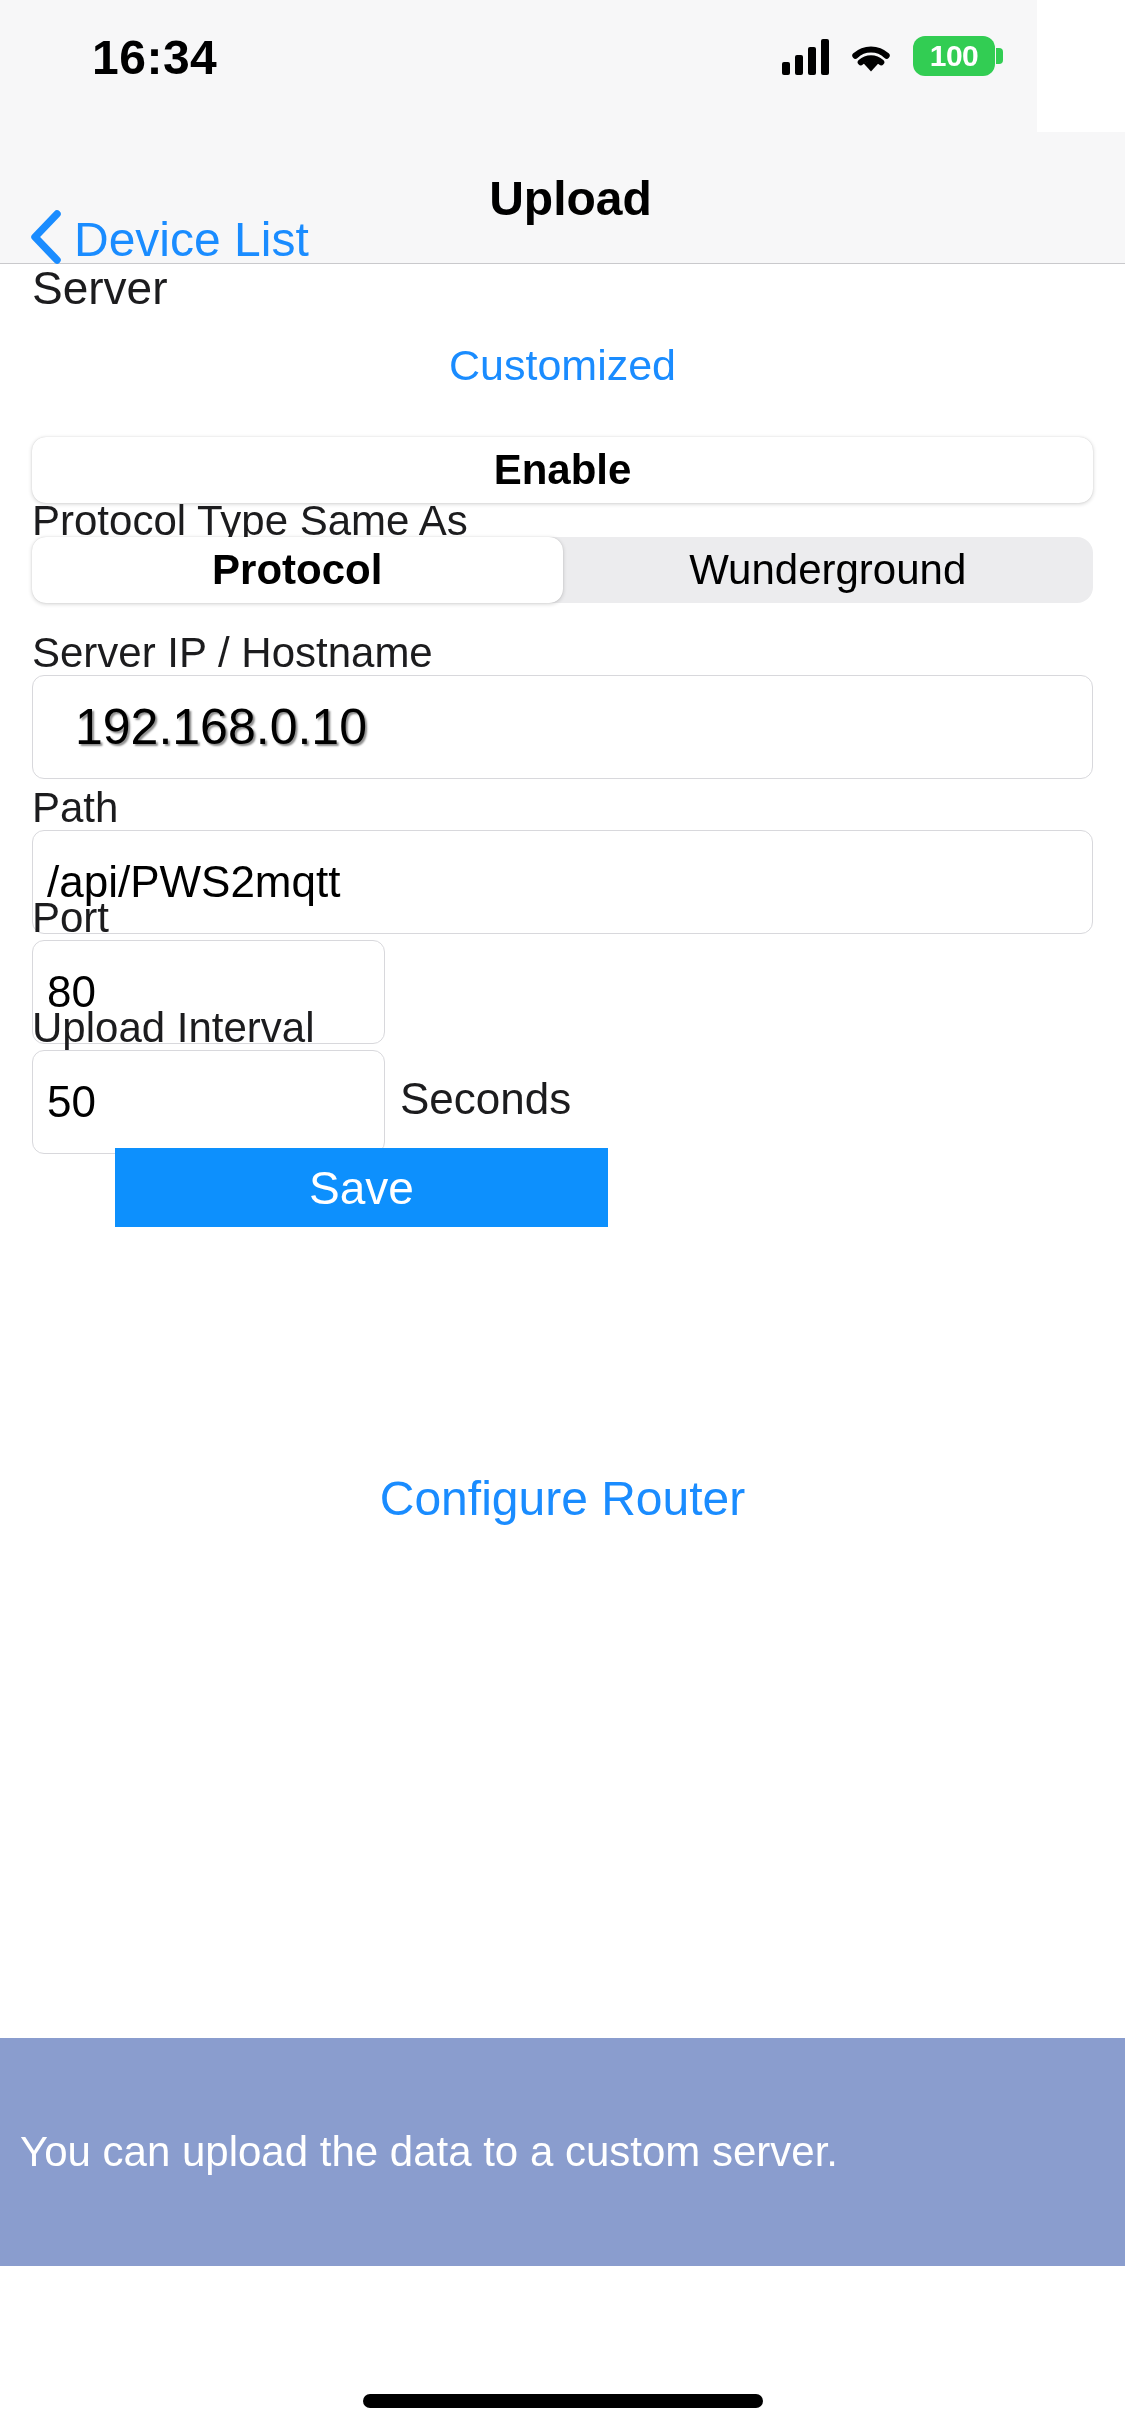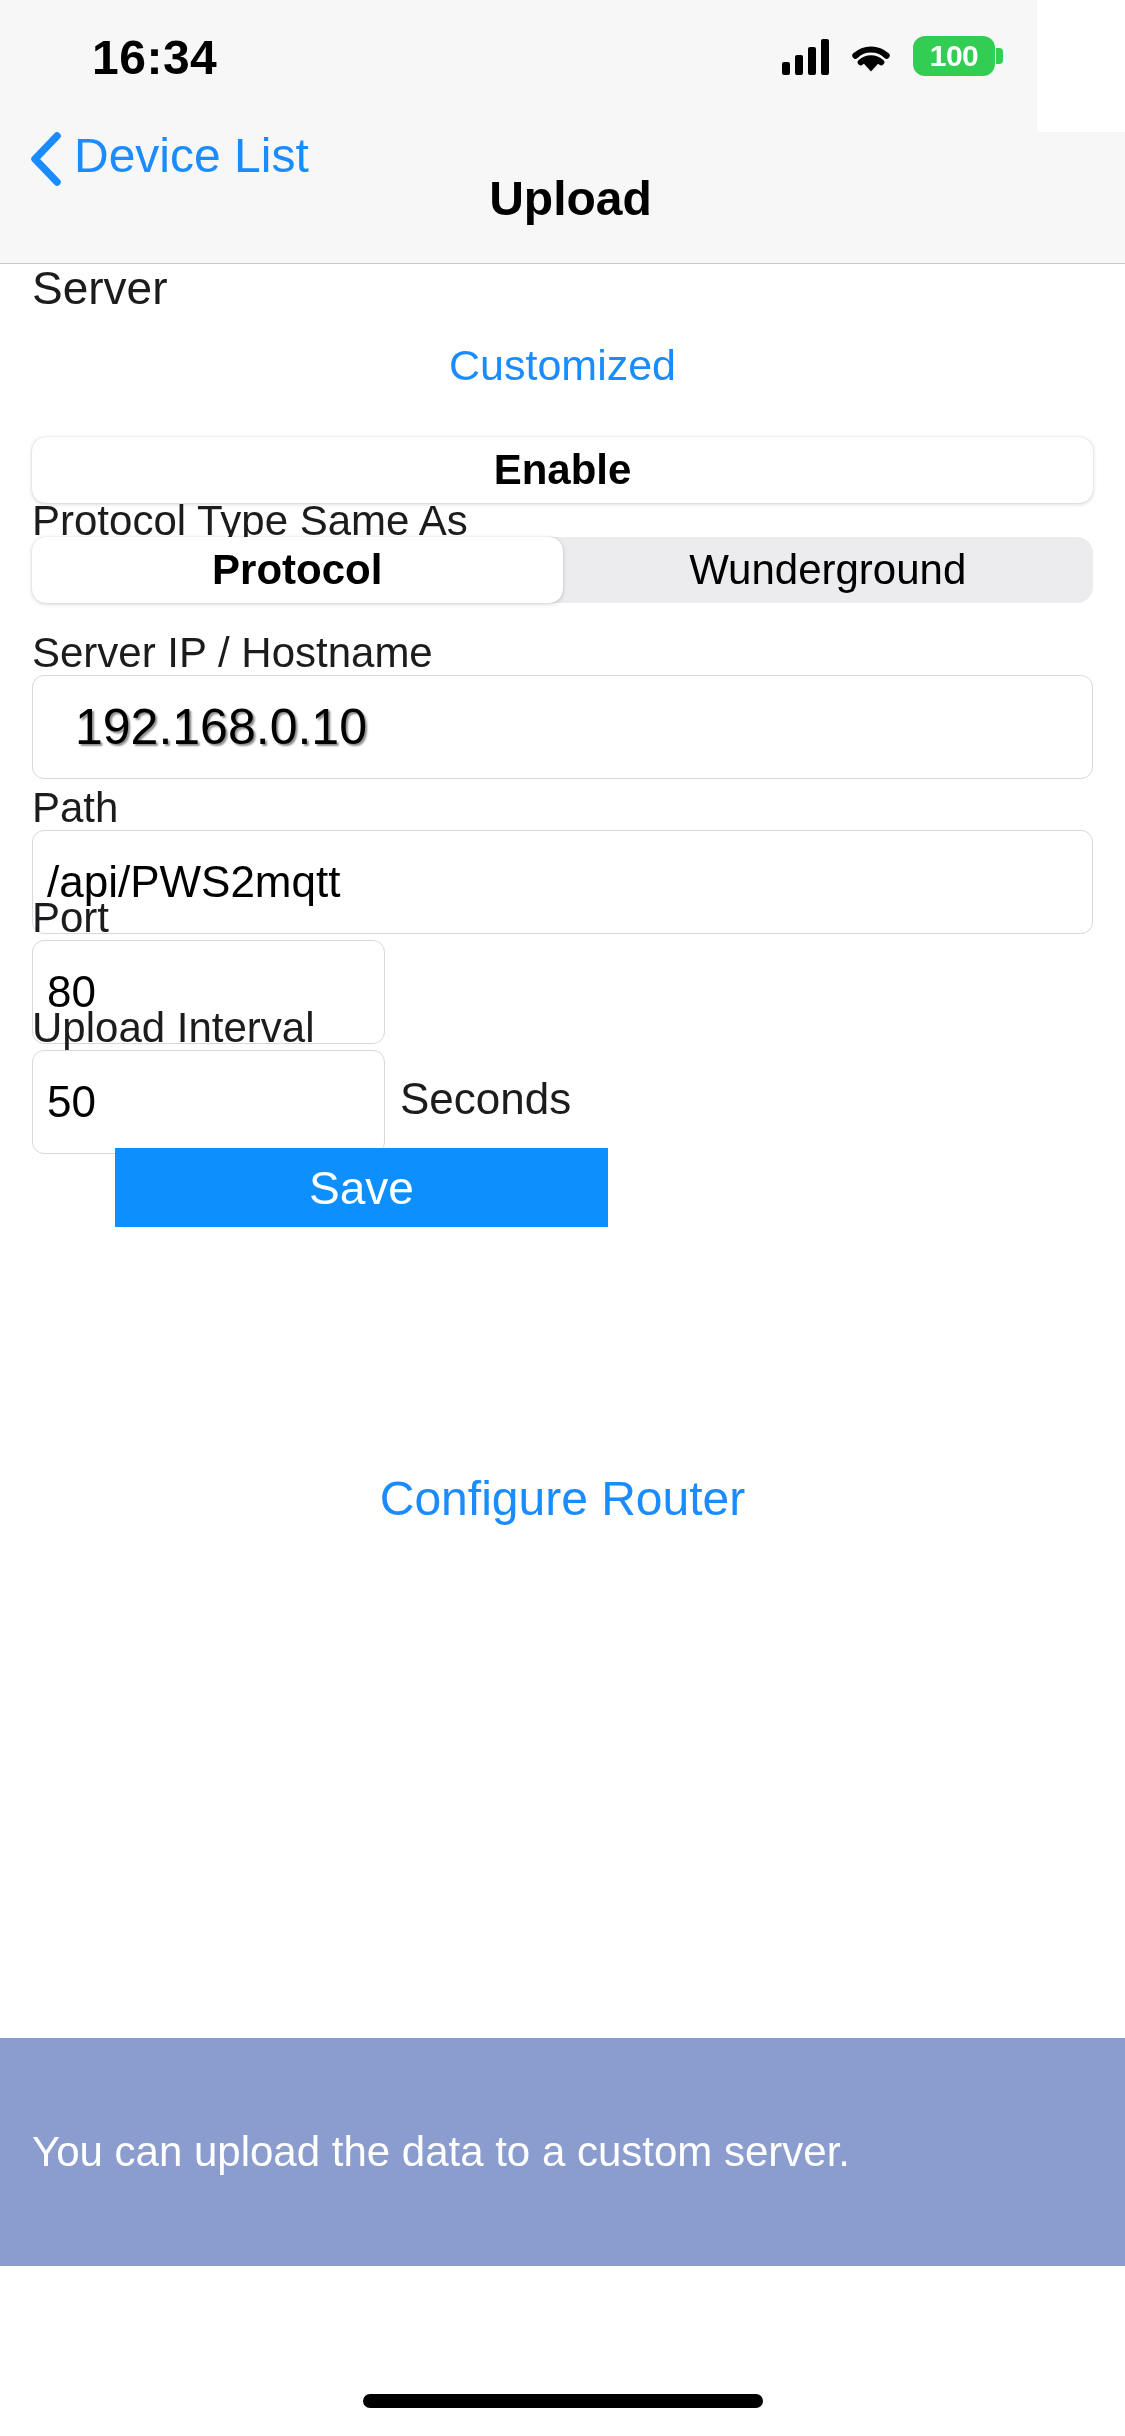--- a/index.html
+++ b/index.html
@@ -47,21 +47,21 @@
     letter-spacing:-0.5px;
   }
 
   
   .navbar {
     position:absolute; left:0; top:132px; width:1125px; height:132px;
     background:#f7f7f8; border-bottom:1px solid #c9c9cc;
   }
   .nav-back {
     position:absolute; left:28px; top:0; height:132px;
-    display:flex; align-items:flex-start; gap:12px; cursor:pointer;
+    display:flex; align-items:flex-end; gap:12px; cursor:pointer;
   }
   .chev { width:34px; height:54px; display:block; }
   .nav-back-label {
     font-size:48px; color:#1a8cff; line-height:1;
   }
   .nav-title {
     position:absolute; left:0; top:0; width:1125px; height:132px;
     display:flex; align-items:center; justify-content:center;
     font-size:48px; font-weight:700; color:#000;padding-left:16px;
   }
@@ -143,21 +143,21 @@
     text-align:center; font-size:48px; color:#1a8cff; cursor:pointer;
   }
 
   
   .toast {
     position:absolute; left:0; top:2038px; width:1125px; height:228px;
     background:rgba(41,76,166,0.55);
     display:flex; align-items:center;
   }
   .toast-text {
-    padding-left:32px; font-size:42px; color:#ffffff;
+    padding-left:20px; font-size:42px; color:#ffffff;
     line-height:1.2;
   }
 
   
   .home-indicator {
     position:absolute; left:50%; transform:translateX(-50%);
     bottom:28px; width:400px; height:14px;
     background:#000; border-radius:7px;
   }
 </style>

